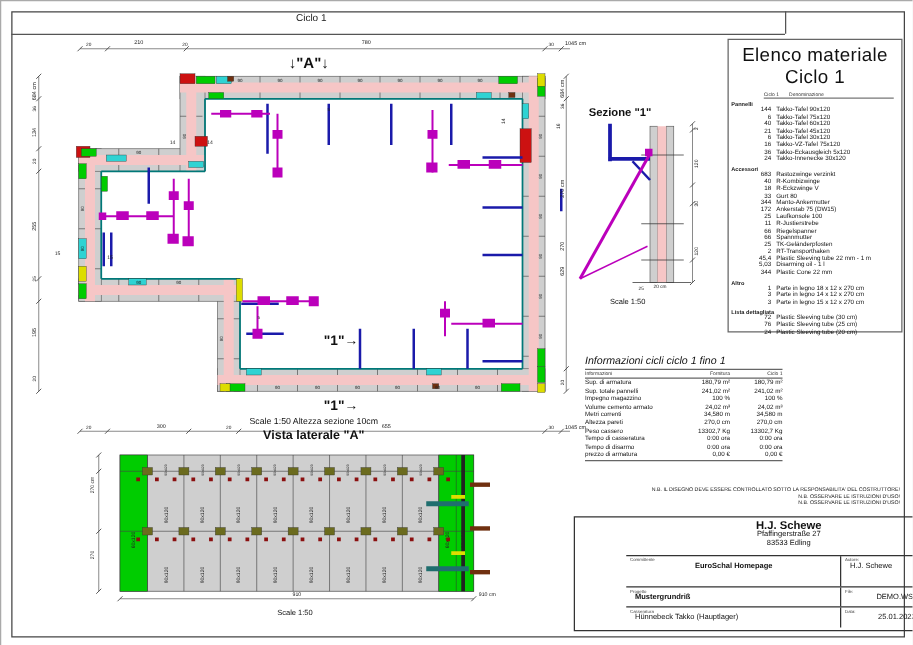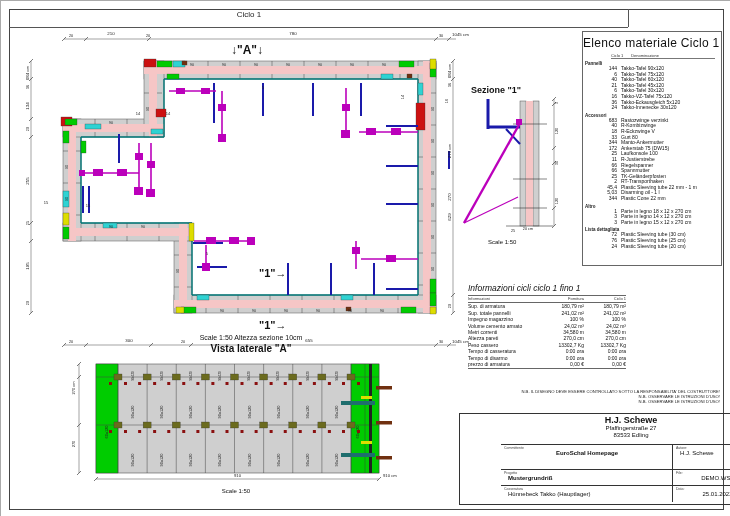--- a/index.html
+++ b/index.html
@@ -8,21 +8,21 @@
          border:1px solid #aaa;}
   .frame{position:absolute;left:8px;top:8px;width:713px;height:499px;border:1px solid #444;}
   .abs{position:absolute;}
   svg text{font-family:"Liberation Sans",sans-serif;}
   
   .sheet-title{left:8px;top:9px;width:480px;text-align:center;font-size:8px;color:#222;}
   .strip-line{left:8px;top:26px;width:619px;border-top:1px solid #555;height:0;}
   .strip-vline{left:627px;top:8px;height:18px;border-left:1px solid #555;width:0;}
   
   .elenco{left:581px;top:30px;width:138px;height:233px;border:1px solid #666;font-size:5px;}
-  .elenco-title{font-size:12px;margin-top:4px;letter-spacing:.3px;}
+  .elenco-title{text-align:center;font-size:15px;margin-top:4px;letter-spacing:.3px;}
   .elenco-head{margin:3px 6px 1px 28px;border-bottom:1px solid #777;font-size:4px;color:#333;display:flex;gap:8px;}
   .mat-sec-label{font-size:4.5px;color:#222;margin:2px 0 0 2px;font-weight:bold;}
   .mrow{display:flex;line-height:5.6px;}
   .mq{width:34px;text-align:right;flex:none;}
   .mn{margin-left:4px;white-space:nowrap;}
   
   .info{left:467px;top:282px;width:158px;font-size:5px;}
   .info-title{font-size:8.5px;margin-bottom:2px;font-style:italic;}
   .ihead,.irow{display:flex;line-height:6.4px;}
   .ihead{border-top:1px solid #666;border-bottom:1px solid #666;font-size:4px;color:#333;}

